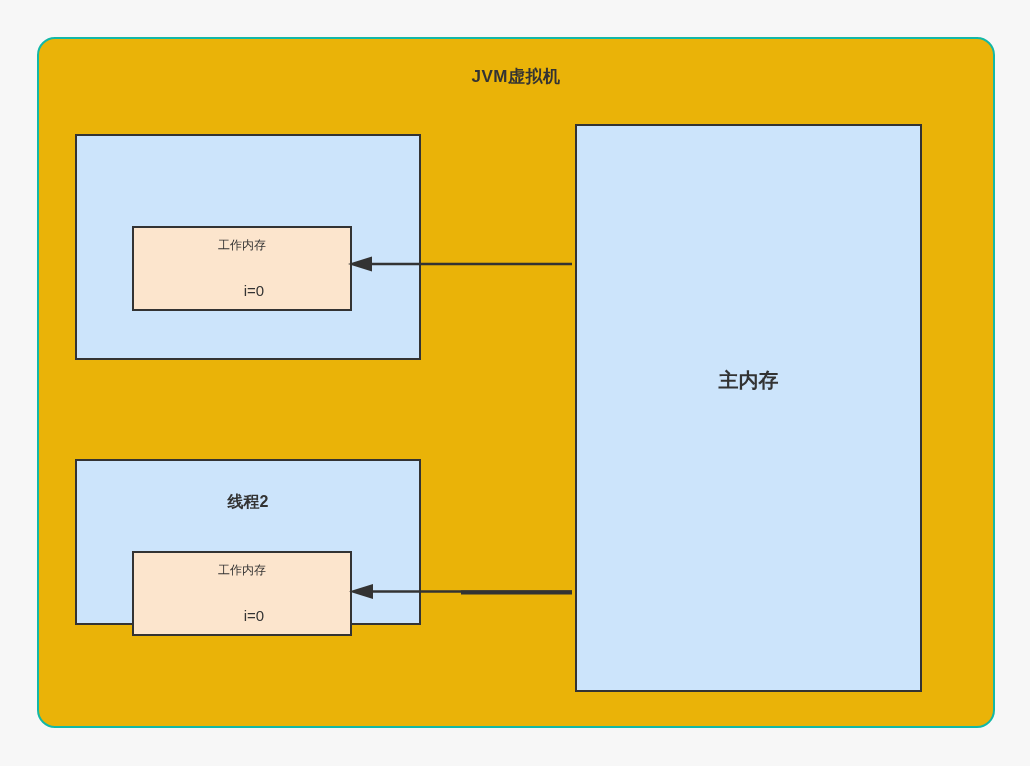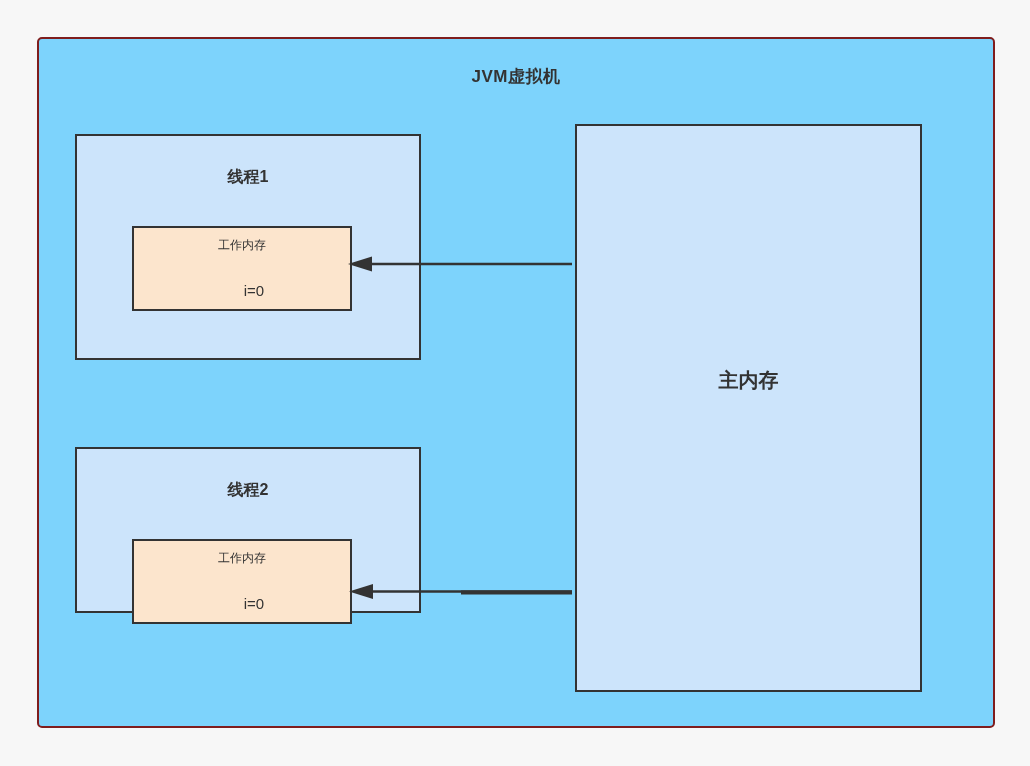--- a/index.html
+++ b/index.html
@@ -8,42 +8,42 @@
     background: #f7f7f7;
     font-family: "Liberation Sans", "DejaVu Sans", sans-serif;
     color: #333333;
     overflow: hidden;
     position: relative;
   }
   .diagram-container {
     position: absolute;
     left: 37px; top: 37px;
     width: 958px; height: 691px;
-    background: #7dd3fc;
-    border: 2px solid #7f1d1d;
-    border-radius: 5px;
+    background: #eab308;
+    border: 2px solid #14b8a6;
+    border-radius: 18px;
   }
   .diagram-title {
     position: absolute;
     left: 0; right: 0; top: 26px;
     text-align: center;
     font-size: 17px;
     font-weight: 600;
     letter-spacing: 0.5px;
     color: #333333;
   }
   .thread-box {
     position: absolute;
     left: 36px;
     width: 346px; height: 226px;
     background: #cce4fb;
     border: 2px solid #333333;
   }
   .thread-box.t1 { top: 95px; }
-  .thread-box.t2 { top: 408px; height: 166px; }
+  .thread-box.t2 { top: 420px; height: 166px; }
   .thread-label {
     position: absolute;
     left: 0; right: 0; top: 31px;
     text-align: center;
     font-size: 16px;
     font-weight: 600;
     color: #333333;
   }
   .working-memory {
     position: absolute;
@@ -89,21 +89,20 @@
     pointer-events: none;
   }
 </style>
 </head>
 <body>
 
 <div class="diagram-container">
   <div class="diagram-title">JVM虚拟机</div>
 
   <div class="thread-box t1">
-    <div class="thread-label">线程1</div>
     <div class="working-memory">
       <div class="wm-label">工作内存</div>
       <div class="wm-value">i=0</div>
     </div>
   </div>
 
   <div class="thread-box t2">
     <div class="thread-label">线程2</div>
     <div class="working-memory">
       <div class="wm-label">工作内存</div>

